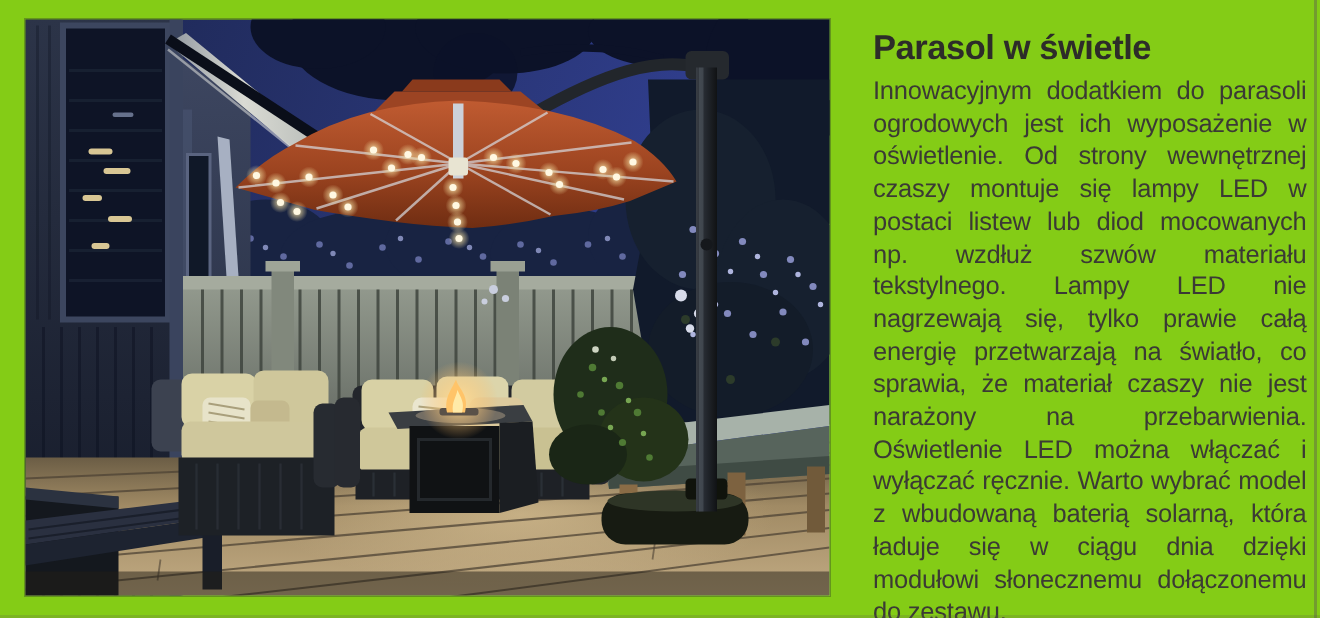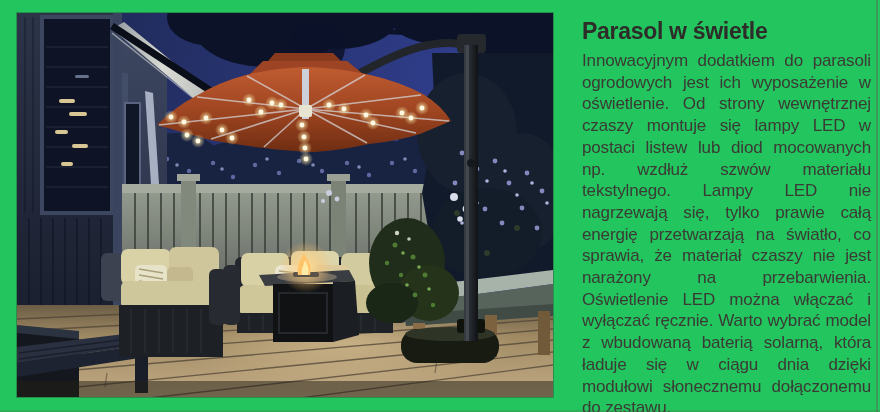--- a/index.html
+++ b/index.html
@@ -1,17 +1,17 @@
 <!DOCTYPE html>
 <html><head>
 <meta charset="utf-8">
 <style>
   html,body{margin:0;padding:0;background:#d7d7cf;}
   .page{
-    position:relative;width:880px;height:412px;background:#22c55e;
+    position:relative;width:880px;height:412px;background:#84cc16;
     font-family:"Liberation Sans",sans-serif;overflow:hidden;
   }
   .edge-right{position:absolute;right:2px;top:0;width:2px;height:100%;background:rgba(96,96,78,.45);}
   .edge-bottom{position:absolute;left:0;bottom:0;width:100%;height:2px;background:rgba(96,96,78,.22);}
   figure.photo{
     position:absolute;left:17px;top:13px;width:536px;height:384px;margin:0;
     box-shadow:0 0 0 1px rgba(40,45,40,.35);
   }
   figure.photo svg{display:block;width:100%;height:100%;}
   .article{position:absolute;left:582px;top:18px;width:289px;}

